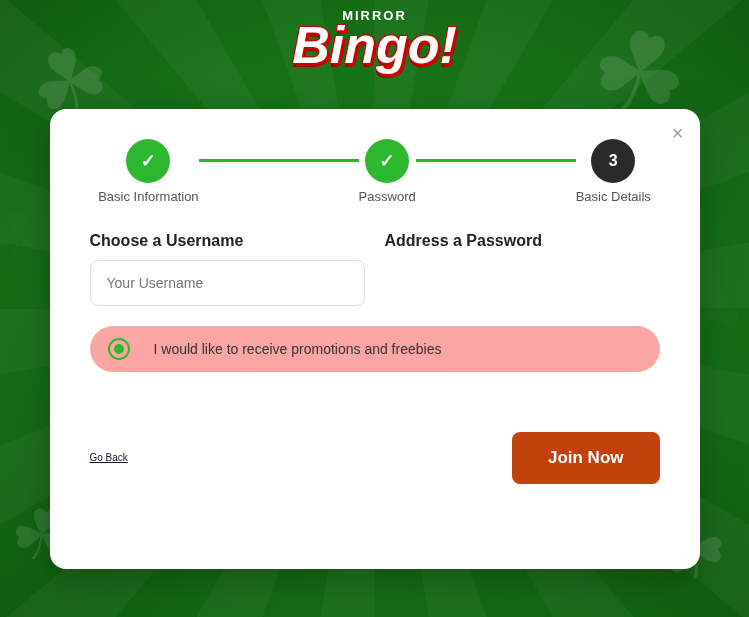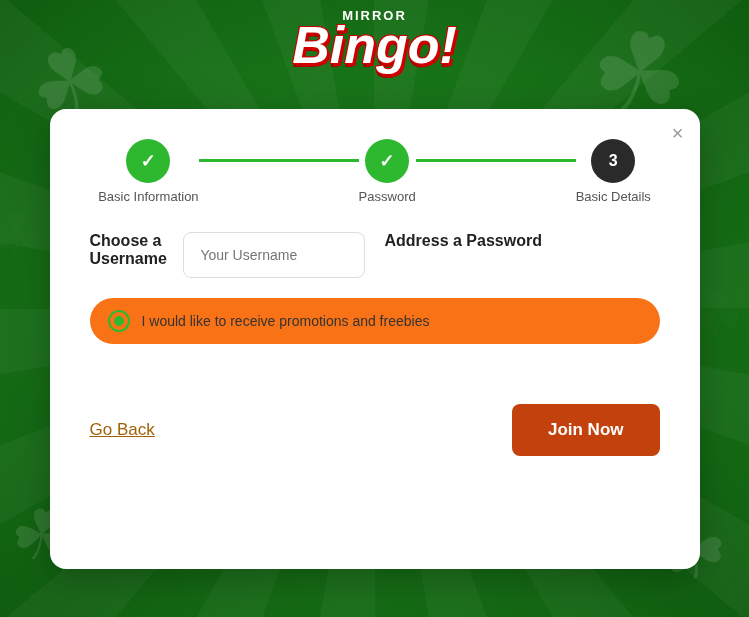--- a/index.html
+++ b/index.html
@@ -163,21 +163,21 @@
     
     .form-row {
       display: flex;
       gap: 20px;
       margin-bottom: 20px;
     }
 
     .form-group {
       flex: 1;
       display: flex;
-      flex-direction: row;
+      flex-direction: column;
     }
 
     .form-label {
       font-size: 16px;
       font-weight: bold;
       color: #222;
       margin-bottom: 10px;
     }
 
     .form-input {
@@ -185,26 +185,26 @@
       padding: 14px 16px;
       border: 1.5px solid #ddd;
       border-radius: 8px;
       font-size: 14px;
       color: #999;
       outline: none;
     }
 
     
     .promo-row {
-      background: #f97316;
+      background: #fca5a5;
       border-radius: 25px;
       padding: 12px 18px;
       display: flex;
       align-items: center;
-      gap: 12px;
+      gap: 24px;
       margin-bottom: 20px;
     }
 
     .radio-outer {
       width: 22px;
       height: 22px;
       border-radius: 50%;
       border: 2px solid #2db830;
       display: flex;
       align-items: center;
@@ -229,22 +229,22 @@
     .modal-footer {
       display: flex;
       justify-content: space-between;
       align-items: center;
       margin-top: 60px;
     }
 
     .go-back-btn {
       background: none;
       border: none;
-      font-size: 17px;
-      color: #a16207;
+      font-size: 10px;
+      color: #0f172a;
       cursor: pointer;
       text-decoration: underline;
     }
 
     .join-btn {
       background: #c2410c;
       color: white;
       border: none;
       border-radius: 8px;
       padding: 16px 36px;

